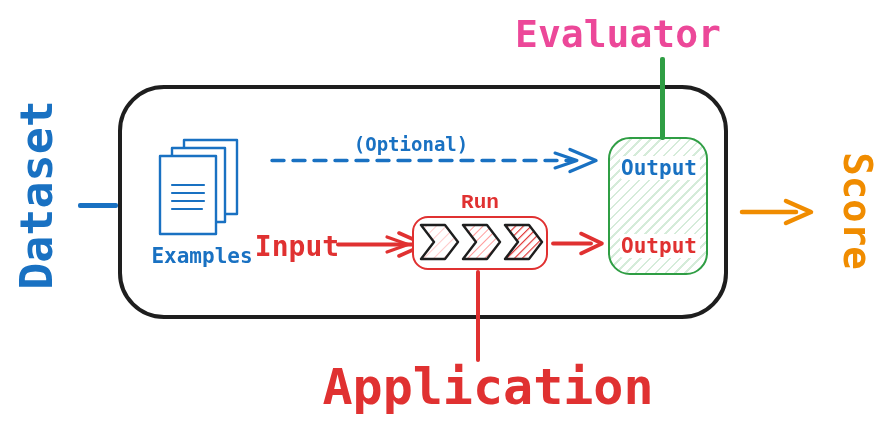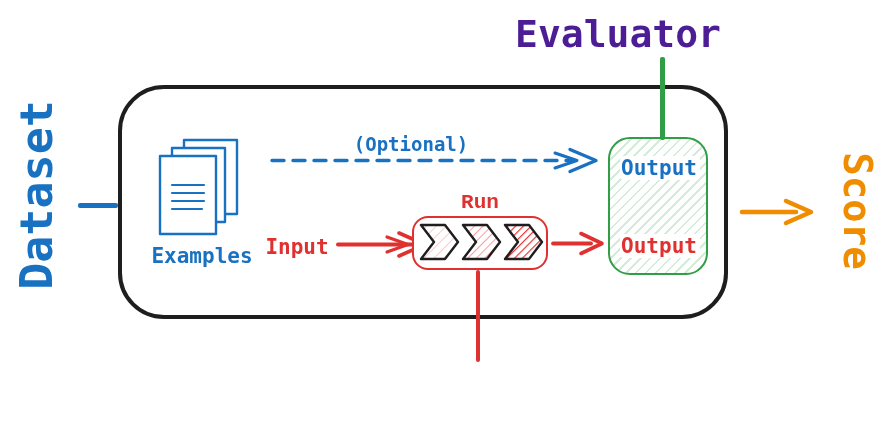--- a/index.html
+++ b/index.html
@@ -17,41 +17,41 @@
   }
   .lbl {
     position: absolute;
     font-weight: bold;
     line-height: 1;
     white-space: nowrap;
     transform: translate(-50%, -50%);
   }
   .blue   { color: #1971c2; }
   .red    { color: #e03131; }
-  .green  { color: #4c1d95; text-align: center; }
+  .green  { color: #ec4899; text-align: center; }
   .orange { color: #f08c00; }
 
   
   #dataset-label {
     left: 36px; top: 195px;
     font-size: 45px;
     transform: translate(-50%, -50%) rotate(-90deg);
   }
   #score-label {
     left: 857px; top: 211px;
     font-size: 39px;
     transform: translate(-50%, -50%) rotate(90deg);
   }
   #evaluator-label { left: 618px; top: 34px;  font-size: 38px; }
   #application-label { left: 488px; top: 387px; font-size: 50px; }
 
   
   #examples-label { left: 202px; top: 256px; font-size: 21px; }
   #optional-label { left: 411px; top: 144px; font-size: 19px; }
-  #input-label    { left: 297px; top: 247px; font-size: 21px; }
+  #input-label    { left: 297px; top: 247px; font-size: 28px; }
   #run-label      { left: 480px; top: 202px; font-size: 21px; font-family: Liberation Mono, monospace; }
   #output-ref-label { left: 659px; top: 168px; font-size: 21px; }
   #output-run-label { left: 659px; top: 246px; font-size: 21px; }
 
   
   #pipeline-box {
     position: absolute;
     left: 118px; top: 85px;
     width: 610px; height: 234px;
     box-sizing: border-box;
@@ -179,20 +179,21 @@
 
   <div id="evaluator-label" class="lbl green">Evaluator</div>
   <div id="evaluator-connector" class="vline"></div>
   <div id="evaluator-box"></div>
   <div id="output-ref-pill" class="text-pill"></div>
   <div id="output-run-pill" class="text-pill"></div>
   <div id="output-ref-label" class="lbl blue">Output</div>
   <div id="output-run-label" class="lbl red">Output</div>
 
   <div id="application-connector" class="vline"></div>
+  <div id="application-label" class="lbl red">Application</div>
 
   <svg class="abs-svg" style="left:738px; top:197px;" width="78" height="30">
     <g stroke="#f08c00" fill="none" stroke-linecap="round" stroke-linejoin="round">
       <line x1="4" y1="15" x2="58" y2="15" stroke-width="4.5"></line>
       <path d="M 48,4 L 73,15 L 48,26" stroke-width="4.5"></path>
     </g>
   </svg>
   <div id="score-label" class="lbl orange">Score</div>
 
 </div>

